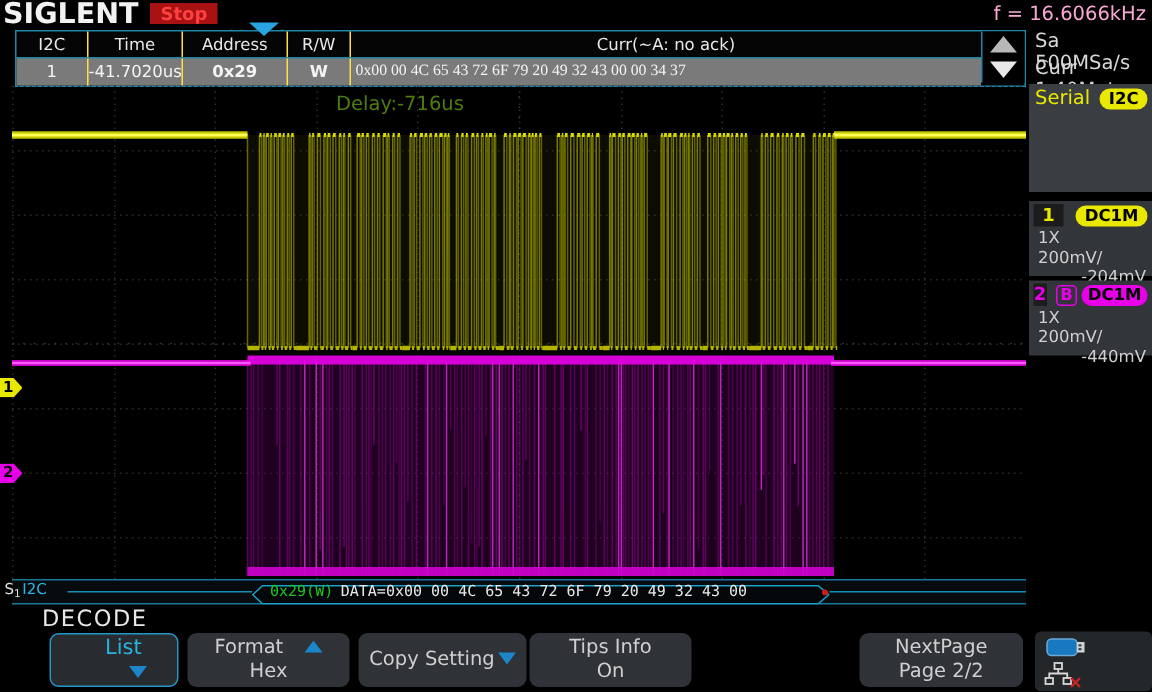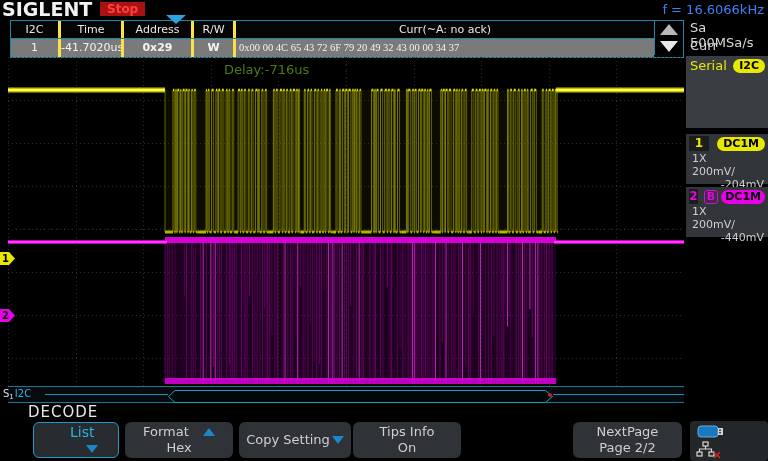--- a/index.html
+++ b/index.html
@@ -5,28 +5,28 @@
   html,body{margin:0;padding:0;background:#000;}
   body{width:768px;height:461px;position:relative;overflow:hidden;
        font-family:"DejaVu Sans","Liberation Sans",sans-serif;color:#d8d8d8;}
   .abs{position:absolute;}
 
   
   .logo{left:2px;top:-2px;font-size:19px;font-weight:bold;color:#f2f2f2;letter-spacing:0px;}
   .stopbadge{left:100px;top:2px;height:14px;line-height:14px;padding:0 7px;background:#a81212;
              color:#ff4040;font-size:12px;font-weight:bold;}
   .hdrtxt{top:18px;font-size:13px;color:#4d7c0f;}
-  .freq{right:4px;top:2px;font-size:13px;color:#3b82f6;}
+  .freq{right:4px;top:2px;font-size:13px;color:#f9a8d4;}
 
   
   .dtable{left:10px;top:20px;width:672px;height:36px;border:1px solid #1f86a8;background:#050505;}
   .trow{display:flex;width:643px;}
   .trow.head{height:17px;}
   .trow.data{height:18px;background:#7a7a7a;border-top:1px solid #1f86a8;}
-  .tcell{border-left:3px solid #fde047;box-sizing:border-box;overflow:hidden;white-space:nowrap;
+  .tcell{border-left:1px solid #fde047;box-sizing:border-box;overflow:hidden;white-space:nowrap;
          font-size:11px;line-height:17px;text-align:center;color:#e8e8e8;}
   .tcell:first-child{border-left:none;}
   .trow.data .tcell{line-height:18px;color:#f4f4f4;}
   .c0{width:47px;} .c1{width:63px;} .c2{width:70px;} .c3{width:42px;} .c4{width:421px;}
   .datahex{font-family:Liberation Serif, serif;font-size:10.5px;text-align:left;padding-left:3px;}
   .green{color:#1ec81e;font-weight:bold;}
   .scrollcol{position:absolute;right:0;top:0;width:28px;height:34px;background:#000;
              border-left:1px solid #1f86a8;display:flex;flex-direction:column;align-items:center;justify-content:space-around;}
   .tri-up{width:0;height:0;border-left:9px solid transparent;border-right:9px solid transparent;border-bottom:11px solid #b8b8b8;}
   .tri-down{width:0;height:0;border-left:9px solid transparent;border-right:9px solid transparent;border-top:11px solid #e8e8e8;}
@@ -737,20 +737,23 @@
 <div class="abs busstrip">
   <div class="abs buslabel">
     <span>S</span><span class="sub">1</span><span class="cy">I2C</span>
   </div>
   <div class="abs busline" style="left:37px;width:123px;"></div>
   <div class="abs packet">
     <svg width="385" height="13">
       <polygon points="7,0.5 377.5,0.5 384.5,6.5 377.5,12.5 7,12.5 0.5,6.5" fill="#03070a" stroke="#18a0c8" stroke-width="1"></polygon>
     </svg>
   </div>
+  <div class="abs packettext">
+    <span class="addr">0x29(W)</span><span class="pdata">DATA=0x00 00 4C 65 43 72 6F 79 20 49 32 43 00</span>
+  </div>
   <div class="abs reddot"></div>
   <div class="abs busline" style="left:545px;width:131px;"></div>
 </div>
 
 <div class="abs decodetitle">DECODE</div>
 
 <div class="abs mbtn sel" style="left:33px;width:86px;padding-left:36px;">
   <div><span>List</span>
        <span class="arr-down" style="margin-left:16px;"></span></div>
 </div>

